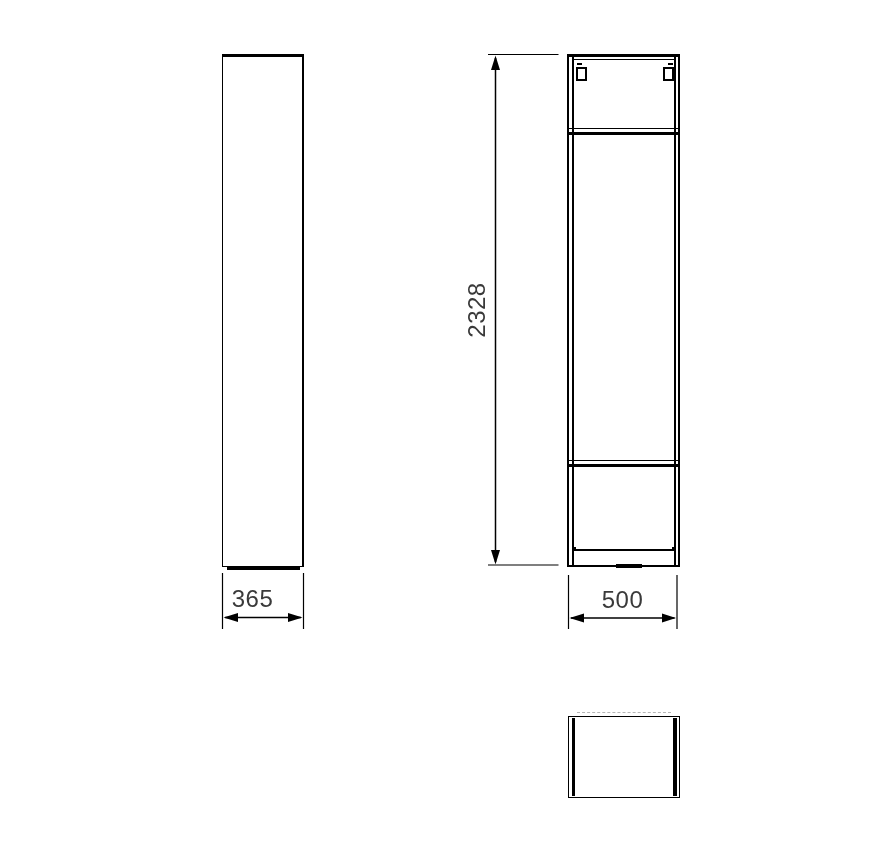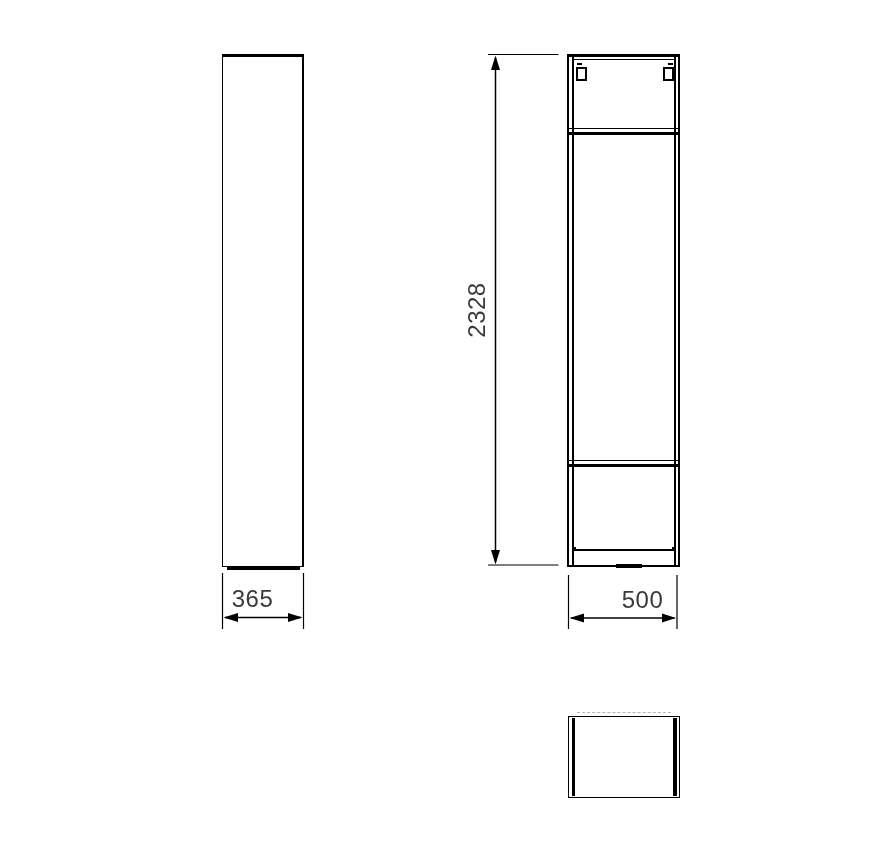--- a/index.html
+++ b/index.html
@@ -82,21 +82,21 @@
   svg.dims { left: 0; top: 0; pointer-events: none; }
   .dim-label {
     color: #3a3a3a;
     font-size: 24px;
     line-height: 24px;
     letter-spacing: 0.5px;
     text-align: center;
     white-space: nowrap;
   }
   .dim-365 { left: 222px; top: 587px; width: 61px; }
-  .dim-500 { left: 568px; top: 588px; width: 109px; margin-left: 20px; }
+  .dim-500 { left: 568px; top: 588px; width: 109px; }
   .dim-2328 {
     left: 477px; top: 310px;
     transform: translate(-50%, -50%) rotate(-90deg);
   }
 </style>
 </head>
 <body>
 
 <div class="canvas">
 

